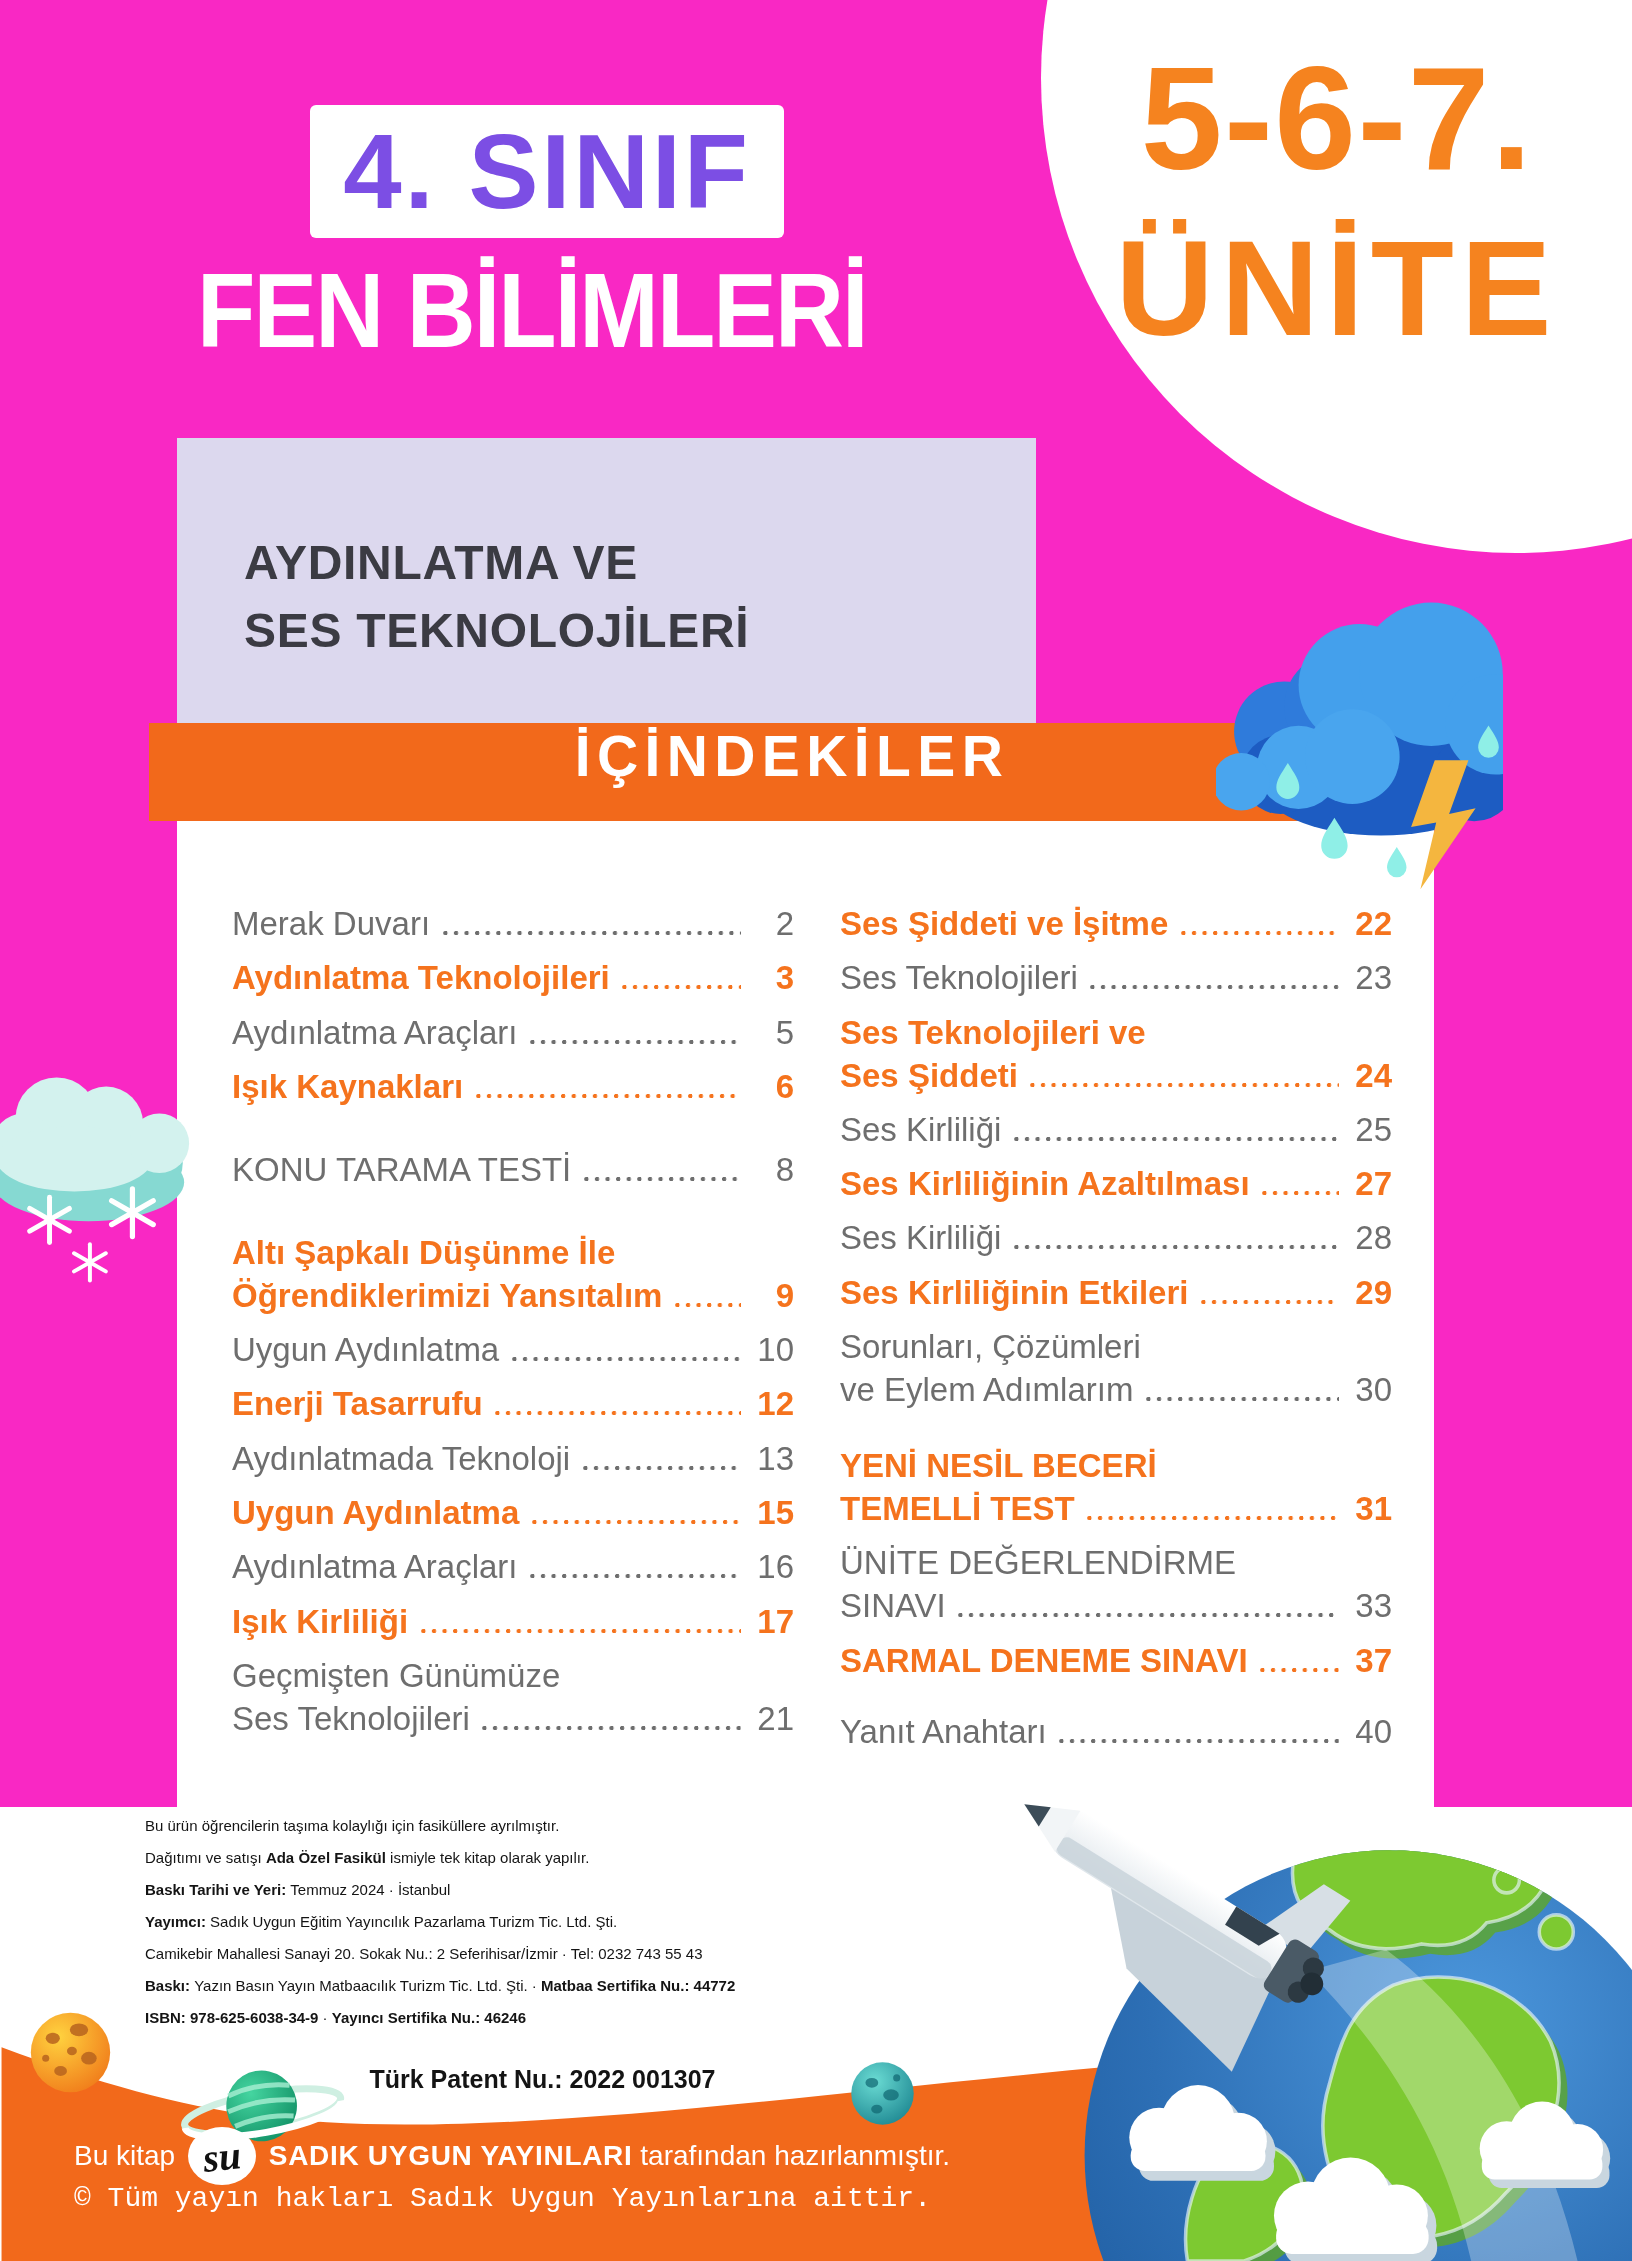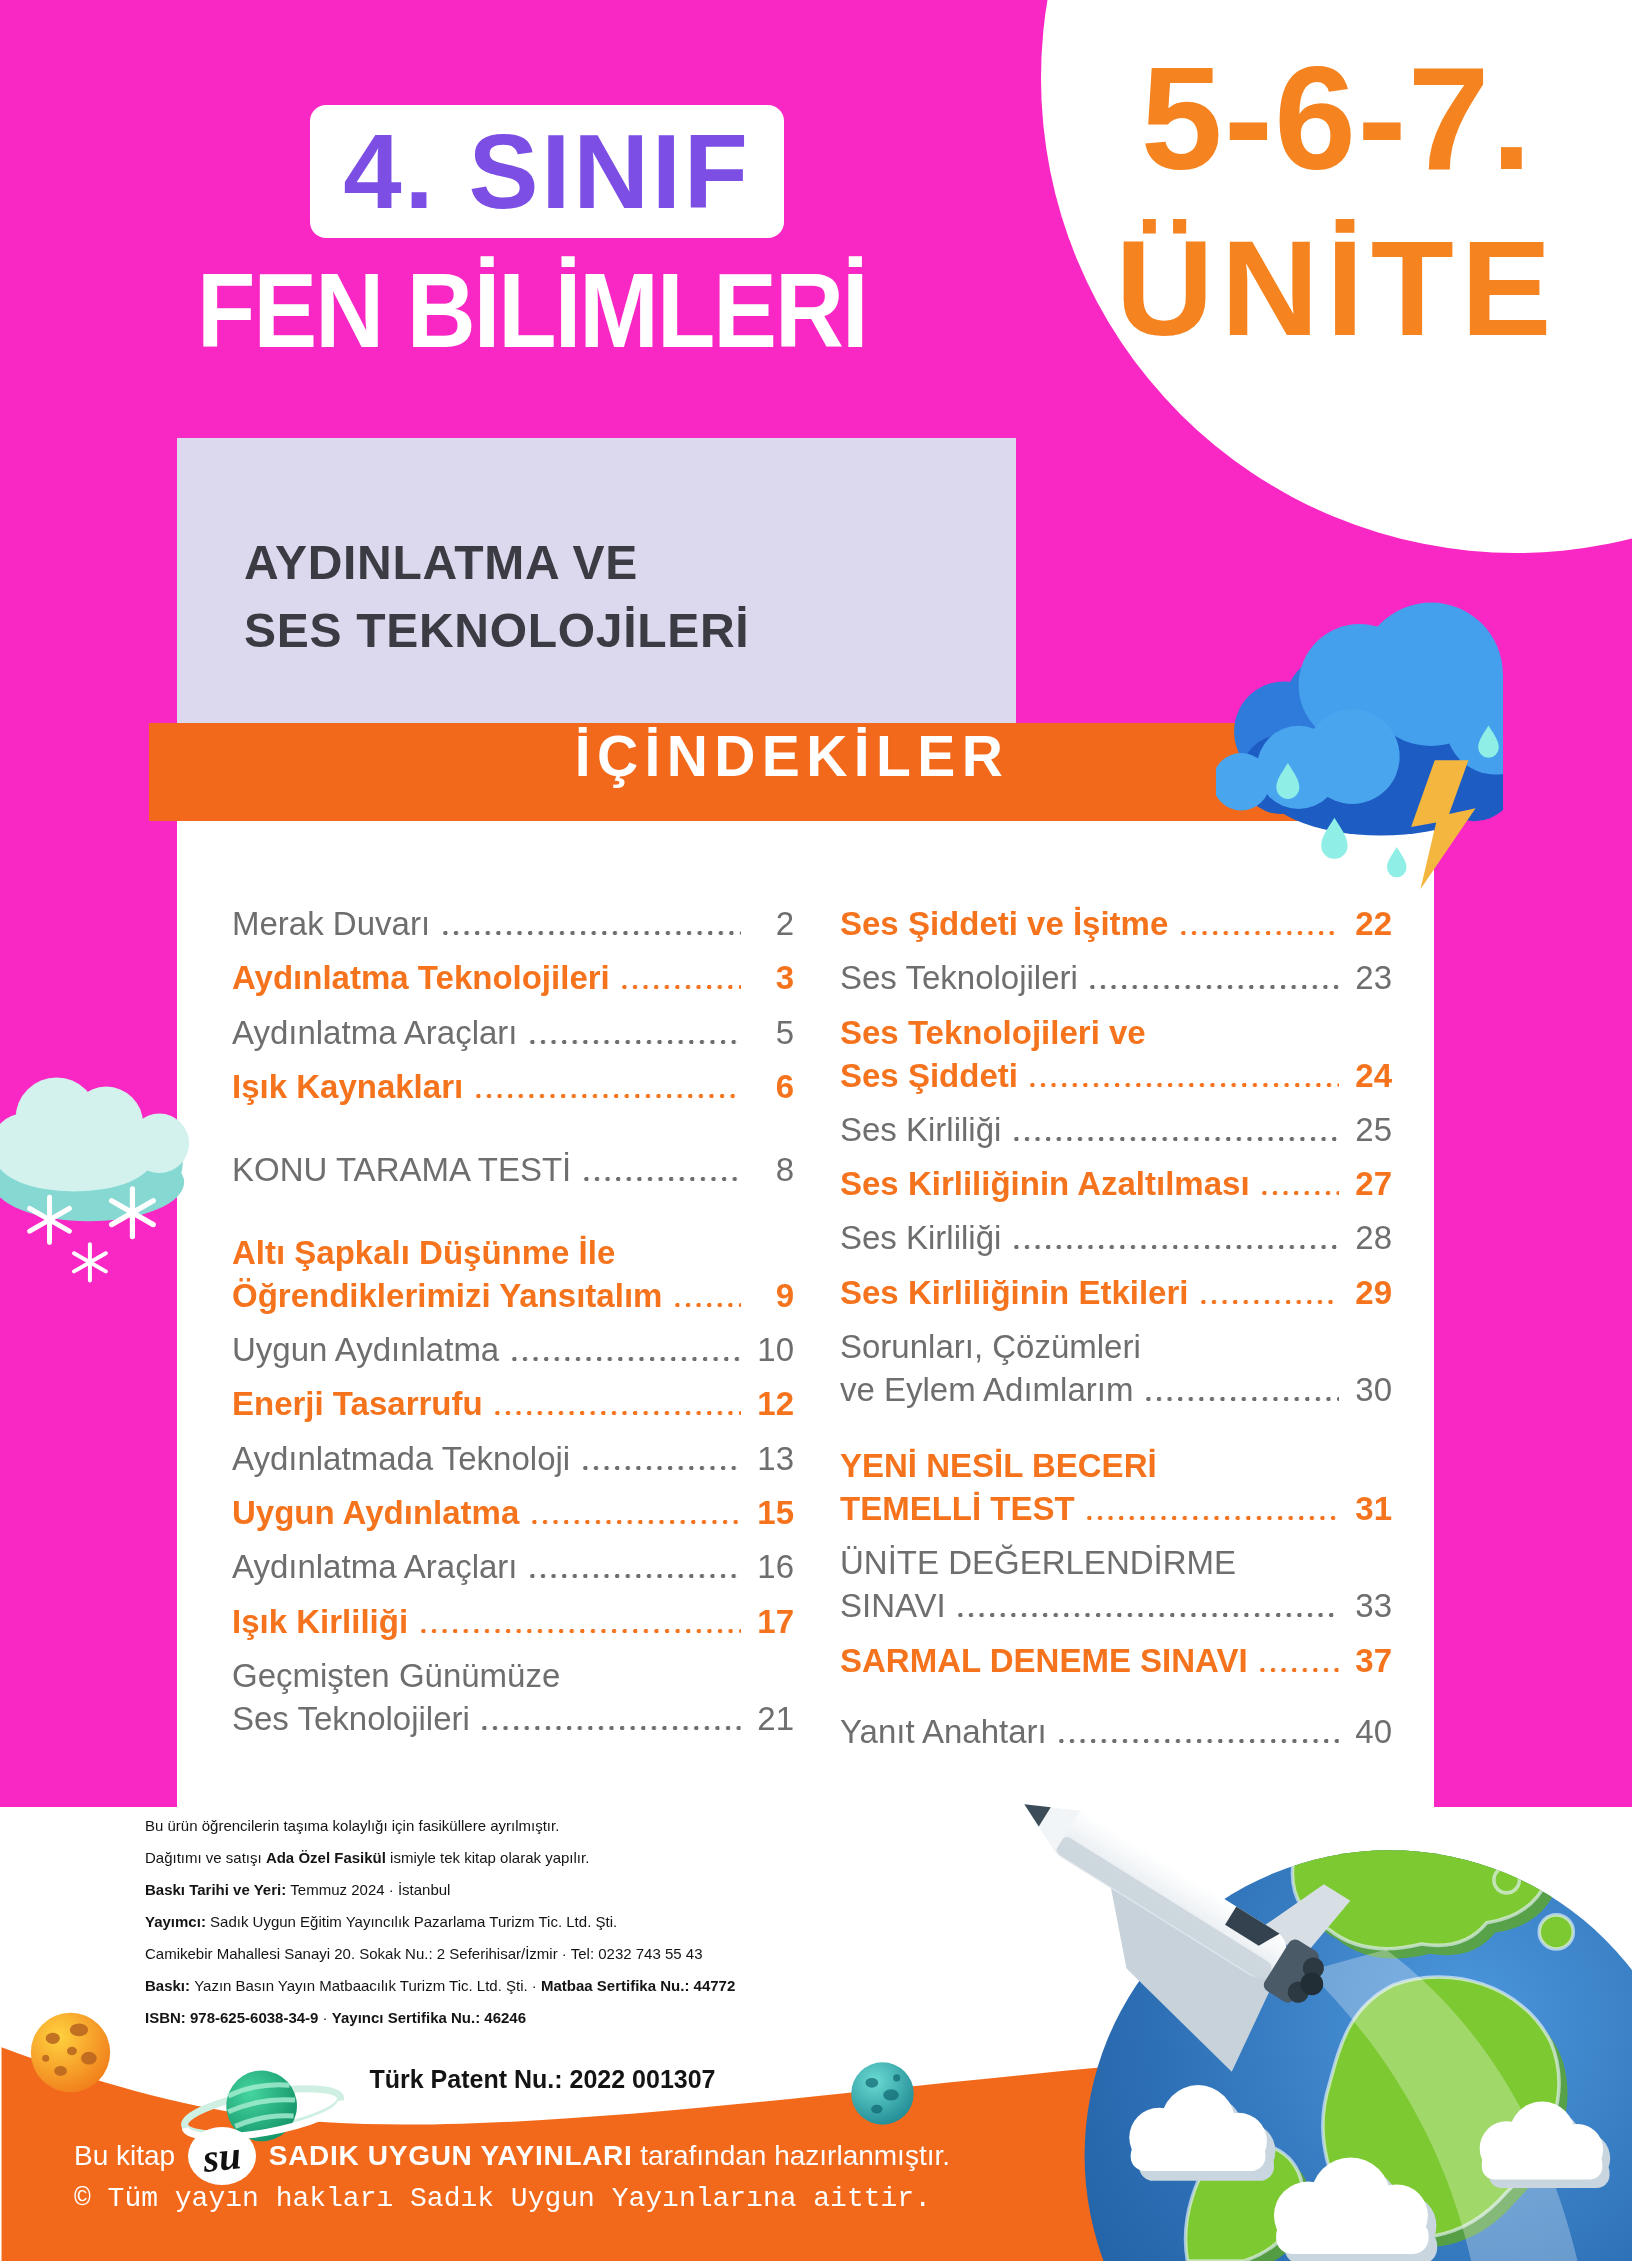--- a/index.html
+++ b/index.html
@@ -10,28 +10,28 @@
   }
   .abs{position:absolute;}
 
   
   #unit-circle{left:1041px;top:-397px;width:950px;height:950px;border-radius:50%;background:#FFFFFF;}
   #unit-badge{left:1103px;top:30px;width:468px;text-align:center;color:#F5831F;font-weight:700;}
   #unit-badge .n1{font-size:147px;line-height:177px;letter-spacing:1.4px;}
   #unit-badge .n2{font-size:136px;line-height:163px;letter-spacing:7px;}
 
   
-  #grade-box{left:310px;top:105px;width:474px;height:133px;background:#FFFFFF;border-radius:16px;
+  #grade-box{left:310px;top:105px;width:474px;height:133px;background:#FFFFFF;border-radius:6px;
     display:flex;align-items:center;justify-content:center;}
   #grade-box span{color:#7C4EE4;font-size:105px;font-weight:700;letter-spacing:2.8px;}
   #subject-title{left:197px;top:250px;width:993px;color:#FFFFFF;font-size:106px;font-weight:700;
     letter-spacing:-2.1px;transform:scaleX(0.90);transform-origin:left top;white-space:nowrap;}
 
   
-  #unit-title-box{left:177px;top:438px;width:839px;height:285px;background:#DCD8EE;}
+  #unit-title-box{left:177px;top:438px;width:839px;height:285px;background:#DCD8EE;padding-left:20px;}
   #unit-title-text{position:absolute;left:67px;top:91px;color:#3B3B43;font-size:48px;font-weight:700;
     line-height:68px;letter-spacing:0.7px;}
 
   
   #contents-banner{left:149px;top:723px;width:1286px;height:98px;background:#F2691B;
     display:flex;align-items:flex-start;justify-content:center;}
   #contents-banner span{color:#FFFFFF;font-size:57px;font-weight:700;letter-spacing:6.4px;}
 
   
   #content-card{left:177px;top:821px;width:1257px;height:1037px;background:#FFFFFF;}

